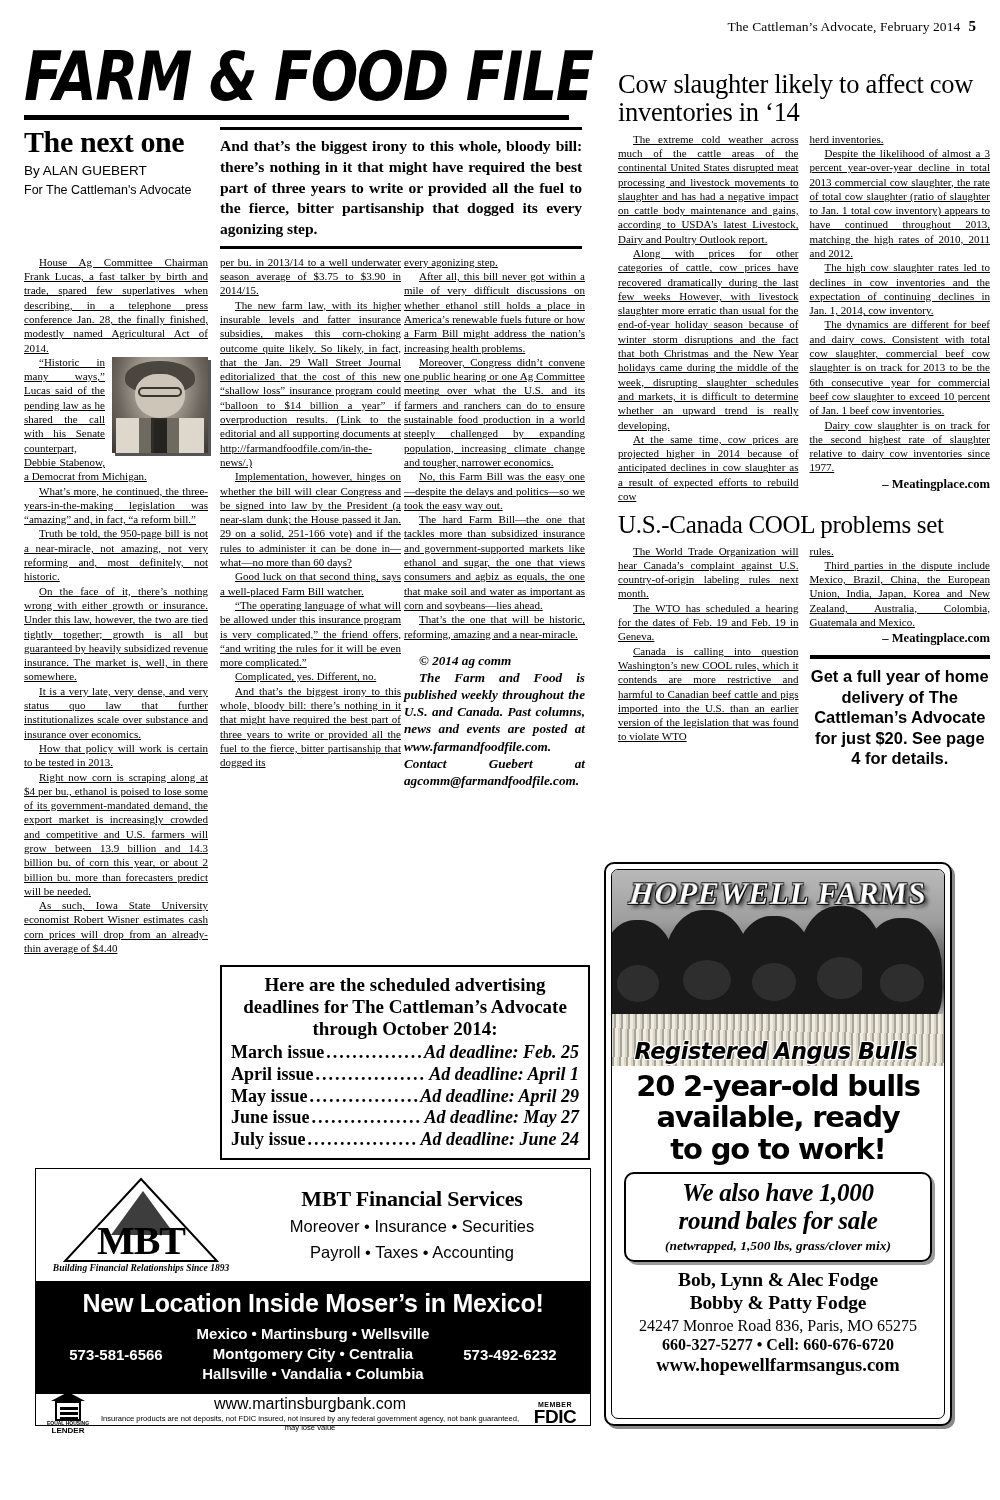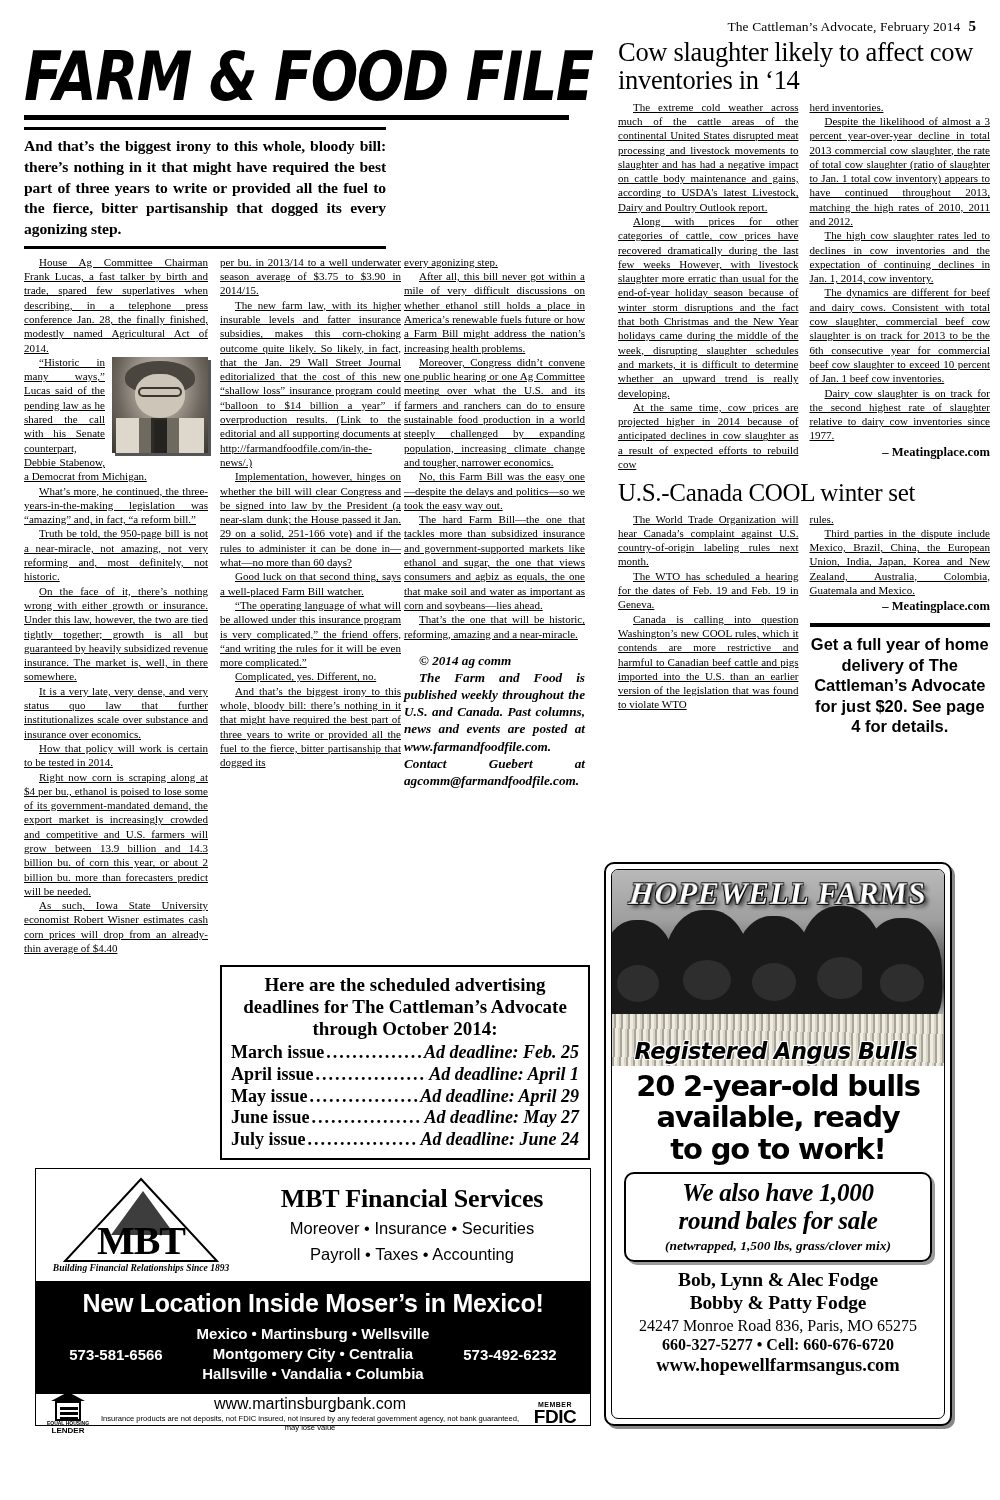--- a/index.html
+++ b/index.html
@@ -13,21 +13,21 @@
   }
   .page { position:relative; width:1000px; height:1500px; padding:18px 24px 0 24px; }
 
   
   .folio { text-align:right; font-size:13.5px; font-family:"Liberation Serif",serif; letter-spacing:.1px; }
   .folio .pg { font-weight:bold; font-size:15px; margin-left:8px; }
 
   
   .top { display:flex; gap:0; margin-top:4px; }
   .left-block { width:570px; }
-  .right-block { width:382px; margin-left:14px; border-left:0; padding-left:10px; }
+  .right-block { width:382px; margin-left:14px; border-left:0; padding-left:10px;margin-top:32px; }
 
   .ff-logo {
     font-family:"DejaVu Sans", sans-serif;
     font-weight:bold; font-style:italic;
     font-size:57px; line-height:.95;
     letter-spacing:-1.5px;
     transform:scaleY(1.18) scaleX(.98);
     transform-origin:left top;
     white-space:nowrap;
     margin:6px 0 0 0;
@@ -116,21 +116,21 @@
     position:absolute; left:35px; top:1168px; width:556px; height:258px;
     border:1.5px solid #000; background:#fff;
   }
   .mbt-top { display:flex; height:112px; align-items:center; background:#fff; }
   .mbt-logo { width:210px; text-align:center; position:relative; height:108px; }
   .tri-outline { position:absolute; left:27px; top:6px; width:156px; height:86px; }
   .tri-in { position:absolute; left:75px; top:20px; width:0;height:0;border-left:32px solid transparent;border-right:32px solid transparent;border-bottom:44px solid #3d3d3d; }
   .mbt-word { position:absolute; left:0; right:0; top:46px; font-family:"Liberation Serif",serif; font-weight:bold; font-size:40px; letter-spacing:-1px; }
   .mbt-tag { position:absolute; left:0; right:0; top:92px; font-size:9.5px; font-style:italic; font-weight:bold; }
   .mbt-right { flex:1; text-align:center; padding-right:12px; }
-  .mbt-h { font-family:"Liberation Serif",serif; font-weight:bold; font-size:26px; letter-spacing:-.2px; }
+  .mbt-h { font-family:"Liberation Serif",serif; font-weight:bold; font-size:22px; letter-spacing:-.2px; }
   .mbt-s { font-family:"Liberation Sans",sans-serif; font-size:16.5px; line-height:1.42; margin-top:3px; }
   .mbt-black { background:#000; color:#fff; padding:8px 0 10px 0; }
   .mbt-new { text-align:center; font-family:"Liberation Sans",sans-serif; font-weight:bold; font-size:25px; letter-spacing:-.3px; }
   .mbt-loc { display:flex; align-items:center; margin-top:6px; font-family:"Liberation Sans",sans-serif; font-weight:bold; }
   .mbt-ph { width:160px; text-align:center; font-size:15px; }
   .mbt-cities { flex:1; text-align:center; font-size:15px; line-height:1.34; }
   .mbt-foot { display:flex; align-items:center; height:38px; padding:0 6px; }
   .ehl { width:52px; text-align:center; font-family:"Liberation Sans",sans-serif; }
   .ehl-box { width:26px;height:20px;border:2px solid #000; margin:0 auto; position:relative;}
   .ehl-box:before{content:"";position:absolute;left:3px;top:4px;width:18px;height:3px;background:#000;box-shadow:0 5px 0 #000,0 10px 0 #000;}
@@ -198,20 +198,25 @@
     <span>The Cattleman’s Advocate, February 2014</span><span class="pg">5</span>
   </div>
 
   <div class="top">
 
     <div class="left-block">
       <div class="ff-logo">FARM &amp; FOOD FILE</div>
       <div class="ff-rule"></div>
 
       <div class="two-col-head">
+        <div class="col-a">
+          <h1 class="kicker">The next one</h1>
+          <p class="byline">By ALAN GUEBERT</p>
+          <p class="byline2">For The Cattleman's Advocate</p>
+        </div>
         <div class="col-b">
           <div class="deck-wrap">
             <p class="deck">And that’s the biggest irony to this whole, bloody bill: there’s nothing in it that might have required the best part of three years to write or provided all the fuel to the fierce, bitter partisanship that dogged its every agonizing step.</p>
           </div>
         </div>
       </div>
 
       <div class="art-cols" style="align-items:flex-start;">
         <div class="left-col-narrow">
           <p class="body">House Ag Committee Chairman Frank Lucas, a fast talker by birth and trade, spared few superlatives when describing, in a telephone press conference Jan. 28, the finally finished, modestly named Agricultural Act of 2014.</p>
@@ -220,21 +225,21 @@
               <div class="face"></div>
               <div class="glass"></div>
             <div class="suit"></div>
               <div class="tie"></div>
           </div>
           <p class="body">“Historic in many ways,” Lucas said of the pending law as he shared the call with his Senate counterpart, Debbie Stabenow, a Democrat from Michigan.</p>
           <p class="body">What’s more, he continued, the three-years-in-the-making legislation was “amazing” and, in fact, “a reform bill.”</p>
           <p class="body">Truth be told, the 950-page bill is not a near-miracle, not amazing, not very reforming and, most definitely, not historic.</p>
           <p class="body">On the face of it, there’s nothing wrong with either growth or insurance. Under this law, however, the two are tied tightly together; growth is all but guaranteed by heavily subsidized revenue insurance. The market is, well, in there somewhere.</p>
           <p class="body">It is a very late, very dense, and very status quo law that further institutionalizes scale over substance and insurance over economics.</p>
-          <p class="body">How that policy will work is certain to be tested in 2014.</p>
+          <p class="body">How that policy will work is certain to be tested in 2013.</p>
           <p class="body">Right now corn is scraping along at $4 per bu., ethanol is poised to lose some of its government-mandated demand, the export market is increasingly crowded and competitive and U.S. farmers will grow between 13.9 billion and 14.3 billion bu. of corn this year, or about 2 billion bu. more than forecasters predict will be needed.</p>
           <p class="body">As such, Iowa State University economist Robert Wisner estimates cash corn prices will drop from an already-thin average of $4.40</p>
         </div>
         <div class="c">
           <p class="body noind">per bu. in 2013/14 to a well underwater season average of $3.75 to $3.90 in 2014/15.</p>
           <p class="body">The new farm law, with its higher insurable levels and fatter insurance subsidies, makes this corn-choking outcome quite likely. So likely, in fact, that the Jan. 29 Wall Street Journal editorialized that the cost of this new “shallow loss” insurance program could “balloon to $14 billion a year” if overproduction results. (Link to the editorial and all supporting documents at http://farmandfoodfile.com/in-the-news/.)</p>
           <p class="body">Implementation, however, hinges on whether the bill will clear Congress and be signed into law by the President (a near-slam dunk; the House passed it Jan. 29 on a solid, 251-166 vote) and if the rules to administer it can be done in—what—no more than 60 days?</p>
           <p class="body">Good luck on that second thing, says a well-placed Farm Bill watcher.</p>
           <p class="body">“The operating language of what will be allowed under this insurance program is very complicated,” the friend offers, “and writing the rules for it will be even more complicated.”</p>
           <p class="body">Complicated, yes. Different, no.</p>
@@ -264,21 +269,21 @@
         <div class="rc">
           <p class="body noind">herd inventories.</p>
           <p class="body">Despite the likelihood of almost a 3 percent year-over-year decline in total 2013 commercial cow slaughter, the rate of total cow slaughter (ratio of slaughter to Jan. 1 total cow inventory) appears to have continued throughout 2013, matching the high rates of 2010, 2011 and 2012.</p>
           <p class="body">The high cow slaughter rates led to declines in cow inventories and the expectation of continuing declines in Jan. 1, 2014, cow inventory.</p>
           <p class="body">The dynamics are different for beef and dairy cows. Consistent with total cow slaughter, commercial beef cow slaughter is on track for 2013 to be the 6th consecutive year for commercial beef cow slaughter to exceed 10 percent of Jan. 1 beef cow inventories.</p>
           <p class="body">Dairy cow slaughter is on track for the second highest rate of slaughter relative to dairy cow inventories since 1977.</p>
           <div class="credit">– Meatingplace.com</div>
         </div>
       </div>
 
-      <h2 class="head" style="margin-top:9px;">U.S.-Canada COOL winter set</h2>
+      <h2 class="head" style="margin-top:9px;">U.S.-Canada COOL problems set</h2>
       <div class="rb-cols">
         <div class="rc">
           <p class="body">The World Trade Organization will hear Canada’s complaint against U.S. country-of-origin labeling rules next month.</p>
           <p class="body">The WTO has scheduled a hearing for the dates of Feb. 19 and Feb. 19 in Geneva.</p>
           <p class="body">Canada is calling into question Washington’s new COOL rules, which it contends are more restrictive and harmful to Canadian beef cattle and pigs imported into the U.S. than an earlier version of the legislation that was found to violate WTO</p>
         </div>
         <div class="rc">
           <p class="body noind">rules.</p>
           <p class="body">Third parties in the dispute include Mexico, Brazil, China, the European Union, India, Japan, Korea and New Zealand, Australia, Colombia, Guatemala and Mexico.</p>
           <div class="credit">– Meatingplace.com</div>

